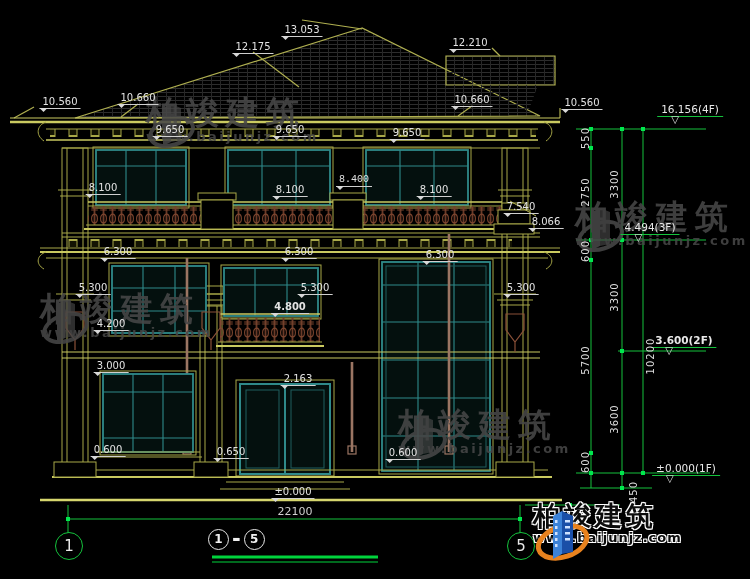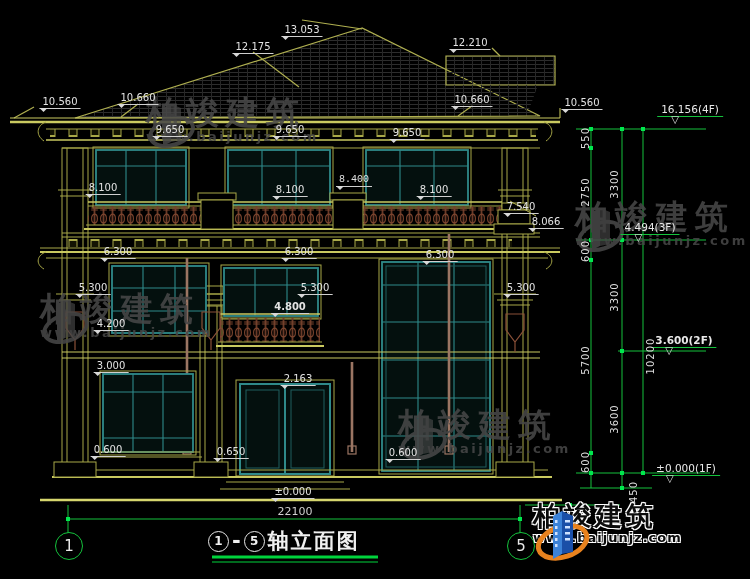--- a/index.html
+++ b/index.html
@@ -349,21 +349,20 @@
       <div class="vdim" style="left: 633px; top: 492px;"><span>450</span></div>
       <div class="vdim" style="left: 650px; top: 356px;"><span>10200</span></div>
     </div>
 
   <div class="plain" style="left:295px;top:505px;">22100</div>
 
   <div class="title-block">
     <span class="t-circ">1</span>
     <span>-</span>
     <span class="t-circ">5</span>
-    <span class="t-text">轴立面图</span>
   </div>
 
   <div class="axis" style="left:55px;top:532px;">1</div>
   <div class="axis" style="left:507px;top:532px;">5</div>
 
   <div class="brand-logo">
     <svg width="58" height="66" viewBox="0 0 58 66">
       <g transform="rotate(-18 29 38)">
         <ellipse cx="29" cy="40" rx="25" ry="15" fill="none" stroke="#e8821e" stroke-width="5"></ellipse>
       </g>

